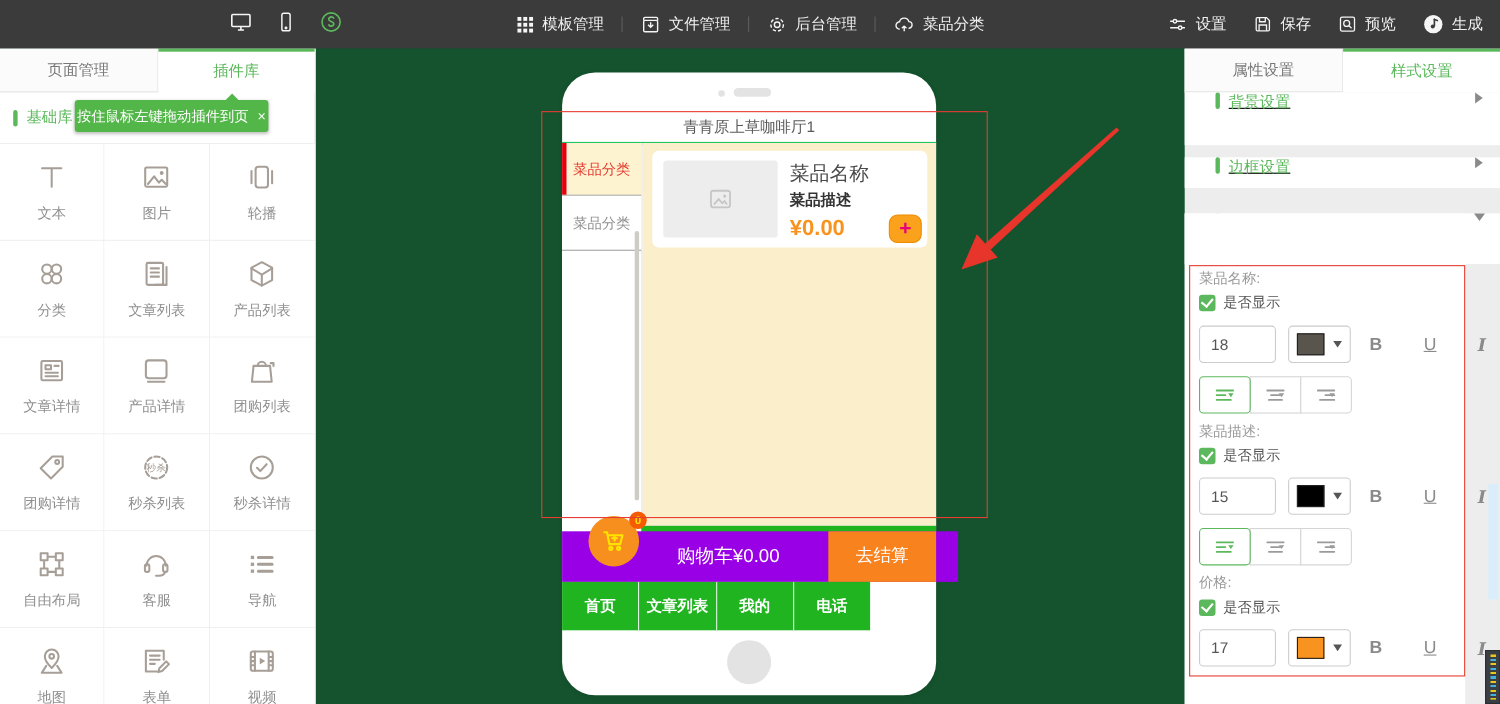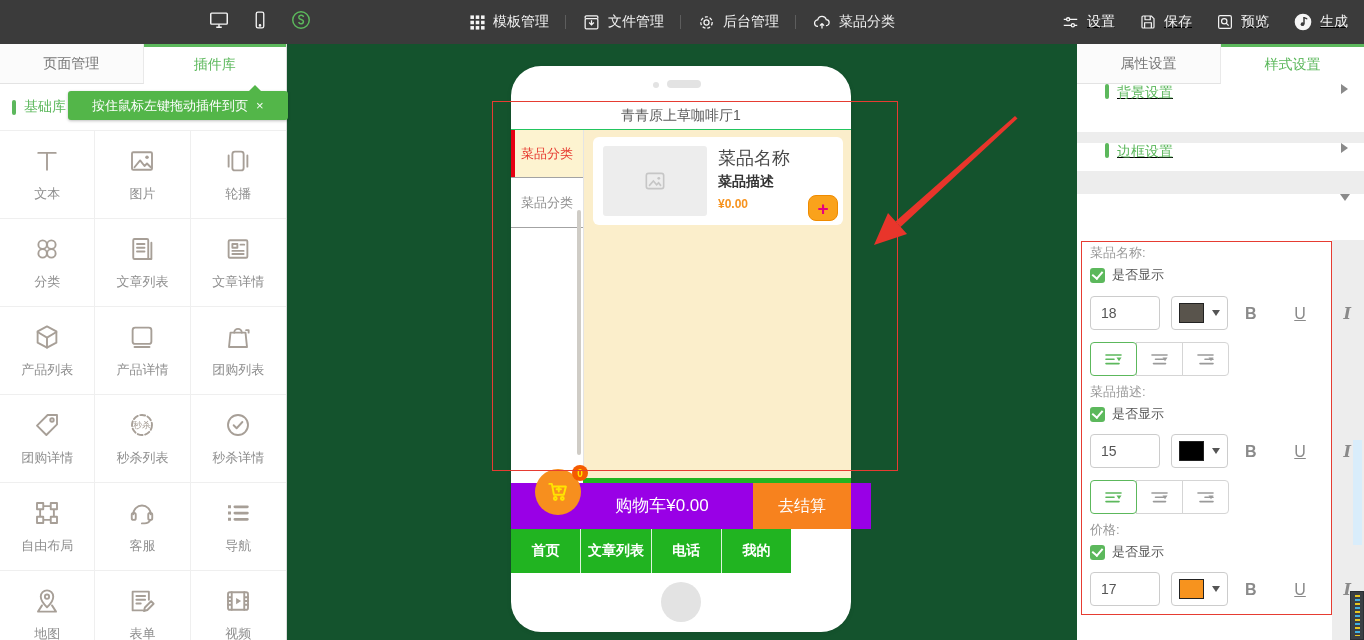--- a/index.html
+++ b/index.html
@@ -2,35 +2,35 @@
 <html><head>
 <meta charset="utf-8">
 <style>
   html,body{margin:0;padding:0;background:#e9e9e9;}
   #app{position:relative;width:1364px;height:640px;overflow:hidden;background:#14532d;
        font-family:"Liberation Sans","DejaVu Sans",sans-serif;-webkit-font-smoothing:antialiased;}
   
   .topbar{position:absolute;left:0;top:0;width:1364px;height:44px;background:#3b3b3b;z-index:20;}
   .tb-left{position:absolute;left:208px;top:0;height:44px;display:flex;align-items:center;gap:20px;}
   .tb-center{position:absolute;left:50%;top:0;transform:translateX(-50%);height:44px;display:flex;align-items:center;}
-  .tb-right{position:absolute;right:16px;top:0;height:44px;display:flex;align-items:center;gap:24px;text-decoration:underline;}
+  .tb-right{position:absolute;right:16px;top:0;height:44px;display:flex;align-items:center;gap:24px;}
   .tb-item{display:flex;align-items:center;gap:7px;color:#f2f2f2;font-size:14px;cursor:pointer;white-space:nowrap;}
   .tb-sep{width:1px;height:14px;background:#5d5d5d;margin:0 16px;}
   .tb-item svg{display:block;}
   
   .left-panel{position:absolute;left:0;top:44px;width:287px;height:596px;background:#fff;border-right:1px solid #dcdcdc;box-sizing:border-box;z-index:5;}
   .lp-tabs{display:flex;height:40px;}
   .tab{flex:1;display:flex;align-items:center;justify-content:center;font-size:14px;color:#777;
        background:#fbfbfb;border-bottom:1px solid #e3e3e3;border-right:1px solid #e9e9e9;cursor:pointer;box-sizing:border-box;}
   .tab.active{background:#fff;color:#5cb85c;border-top:3px solid #5cb85c;border-bottom:1px solid transparent;border-right:none;}
   .lp-lib{position:relative;height:46px;display:flex;align-items:center;padding-left:12px;}
   .green-bar{width:4px;height:15px;background:#5cb85c;border-radius:2px;margin-right:8px;flex:none;}
   .lp-lib-label{color:#5cb85c;font-size:14px;}
   .lp-tooltip{position:absolute;left:68px;top:7px;background:#53b649;color:#fff;font-size:13px;line-height:1;
-       padding:8px 24px;border-radius:3px;display:flex;align-items:center;gap:8px;white-space:nowrap;z-index:30;box-shadow:0 1px 3px rgba(0,0,0,.25);}
+       padding:8px 2px;border-radius:3px;display:flex;align-items:center;gap:8px;white-space:nowrap;z-index:30;box-shadow:0 1px 3px rgba(0,0,0,.25);}
   .lp-tooltip .arrow-up{position:absolute;top:-6px;right:26px;width:0;height:0;border-left:7px solid transparent;border-right:7px solid transparent;border-bottom:7px solid #53b649;}
   .lp-tooltip .close{font-size:13px;cursor:pointer;opacity:.95;}
   .widget-grid{display:grid;grid-template-columns:repeat(3,1fr);border-top:1px solid #efefef;}
   .widget{height:88px;border-right:1px solid #efefef;border-bottom:1px solid #efefef;display:flex;flex-direction:column;
        align-items:center;justify-content:center;gap:9px;color:#8f8f8f;font-size:13px;cursor:grab;background:#fff;box-sizing:border-box;}
   .widget:nth-child(3n){border-right:none;}
   .widget svg{fill:none;stroke:#a79f97;stroke-width:1.5;stroke-linecap:round;stroke-linejoin:round;display:block;}
   
   .phone{position:absolute;left:511px;top:66px;width:340px;height:566px;background:#fff;border-radius:30px;box-shadow:0 1px 5px rgba(0,0,0,.08);z-index:6;}
   .spk-dot{position:absolute;left:142px;top:16px;width:6px;height:6px;border-radius:50%;background:#e3e3e3;}
@@ -43,21 +43,21 @@
   .menu-item.active{height:48px;background:#fdf3d0;color:#e6392f;}
   .menu-item.active .redbar{position:absolute;left:0;top:0;width:4px;height:100%;background:#e60012;}
   .ph-content{position:absolute;left:73px;top:64px;width:267px;height:348px;background:#fbeecb;}
   .ph-scroll{position:absolute;left:66px;top:144px;width:4px;height:245px;background:#cfccc6;border-radius:2px;}
   .dish-card{position:absolute;left:82px;top:71px;width:250px;height:88px;background:#fff;border-radius:6px;}
   .dish-img{position:absolute;left:10px;top:9px;width:104px;height:70px;background:#ededed;border-radius:3px;
        display:flex;align-items:center;justify-content:center;}
   .dish-img svg{stroke:#c6c6c6;fill:none;stroke-width:1.5;}
   .dish-name{position:absolute;left:125px;top:9px;font-size:18px;color:#4a4a4a;}
   .dish-desc{position:absolute;left:125px;top:36px;font-size:14px;color:#333;font-weight:bold;}
-  .dish-price{position:absolute;left:125px;top:60px;font-size:12px;color:#f7931e;font-weight:bold;}
+  .dish-price{position:absolute;left:125px;top:60px;font-size:20px;color:#f7931e;font-weight:bold;}
   .dish-add{position:absolute;left:215px;top:58px;width:30px;height:26px;background:#faa21b;border:1px solid #ef8b00;
        border-radius:8px;color:#e6007e;font-size:19px;font-weight:bold;display:flex;align-items:center;justify-content:center;
        box-sizing:border-box;cursor:pointer;line-height:1;}
   .cart-strip{position:absolute;left:72px;top:412px;width:268px;height:6px;background:#21b421;}
   .cart-bar{position:absolute;left:0;top:417px;width:340px;height:46px;background:#9900e6;padding-left:20px;}
   .cart-label{position:absolute;left:60px;top:0;width:182px;height:46px;line-height:46px;text-align:center;color:#fff;font-size:17px;}
   .checkout{position:absolute;left:242px;top:0;width:98px;height:46px;line-height:46px;text-align:center;background:#f7821e;color:#fff;font-size:16px;cursor:pointer;}
   .cart-circle{position:absolute;left:24px;top:403px;width:46px;height:46px;border-radius:50%;background:#f78f1e;z-index:3;
        display:flex;align-items:center;justify-content:center;cursor:pointer;}
   .cart-circle svg{stroke:#ffe400;fill:none;stroke-width:1.8;stroke-linecap:round;stroke-linejoin:round;}
@@ -289,35 +289,35 @@
             <svg width="30" height="30" viewBox="0 0 24 24">
               <rect x="5" y="4" width="12" height="16" rx="1"></rect>
               <path d="M8 8h6M8 11h6M8 14h6M19.5 7v13h-8"></path>
             </svg>
           </span>
         <span>文章列表</span>
       </div>
       <div class="widget">
         <span>
             <svg width="30" height="30" viewBox="0 0 24 24">
+              <path d="M12 3.5l7.5 4v9l-7.5 4-7.5-4v-9z"></path>
+              <path d="M12 12.5v8M12 12.5l7.5-4.5M12 12.5L4.5 8"></path>
+            </svg>
+          </span>
+        <span>产品列表</span>
+      </div>
+      <div class="widget">
+        <span>
+            <svg width="30" height="30" viewBox="0 0 24 24">
               <rect x="4.5" y="5" width="15" height="14" rx="1"></rect>
               <rect x="7.5" y="8" width="4" height="3"></rect>
               <path d="M14 8.5h3M7.5 13.5h9M7.5 16h9"></path>
             </svg>
           </span>
         <span>文章详情</span>
-      </div>
-      <div class="widget">
-        <span>
-            <svg width="30" height="30" viewBox="0 0 24 24">
-              <path d="M12 3.5l7.5 4v9l-7.5 4-7.5-4v-9z"></path>
-              <path d="M12 12.5v8M12 12.5l7.5-4.5M12 12.5L4.5 8"></path>
-            </svg>
-          </span>
-        <span>产品列表</span>
       </div>
       <div class="widget">
         <span>
             <svg width="30" height="30" viewBox="0 0 24 24">
               <rect x="4.5" y="4.5" width="15" height="13" rx="2"></rect>
               <path d="M6 20h12"></path>
             </svg>
           </span>
         <span>产品详情</span>
       </div>
@@ -467,22 +467,22 @@
           <path d="M12.7 7.5v4M10.7 9.5h4"></path>
           <circle cx="9.5" cy="18" r="1.3"></circle>
           <circle cx="16" cy="18" r="1.3"></circle>
         </svg>
     </div>
     <div class="cart-badge">0</div>
 
     <div class="ph-nav">
       <div class="nav-item">首页</div>
       <div class="nav-item">文章列表</div>
+      <div class="nav-item">我的</div>
       <div class="nav-item">电话</div>
-      <div class="nav-item">我的</div>
     </div>
     <div class="home-btn"></div>
   </div>
 
   <div class="right-panel">
     <div class="rp-tabs">
       <div class="tab">属性设置</div>
       <div class="tab active">样式设置</div>
     </div>
 

